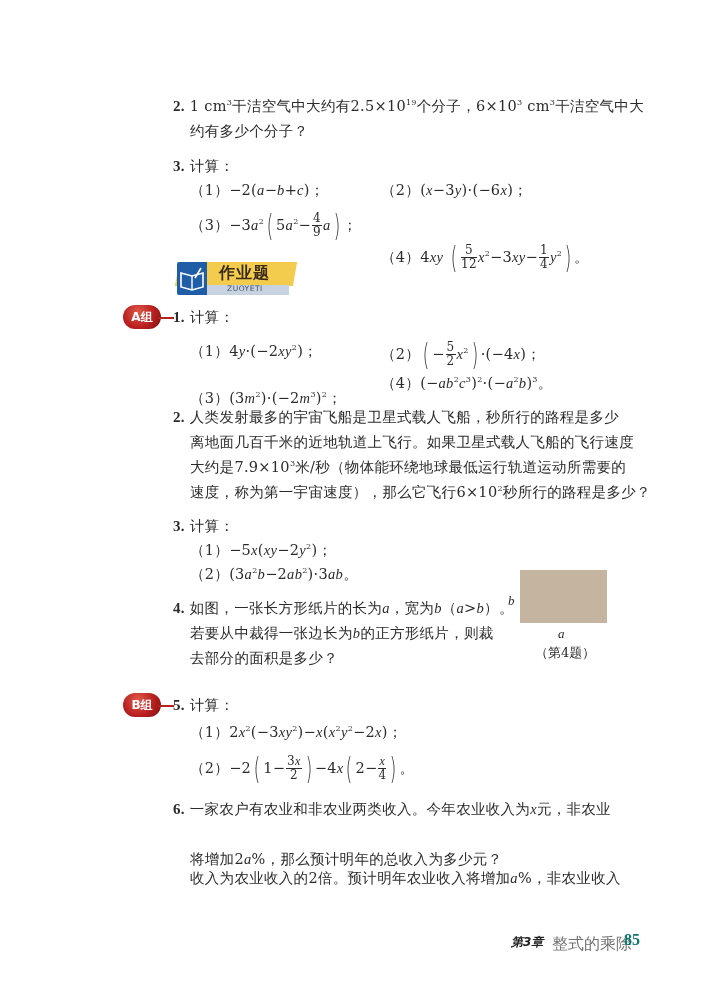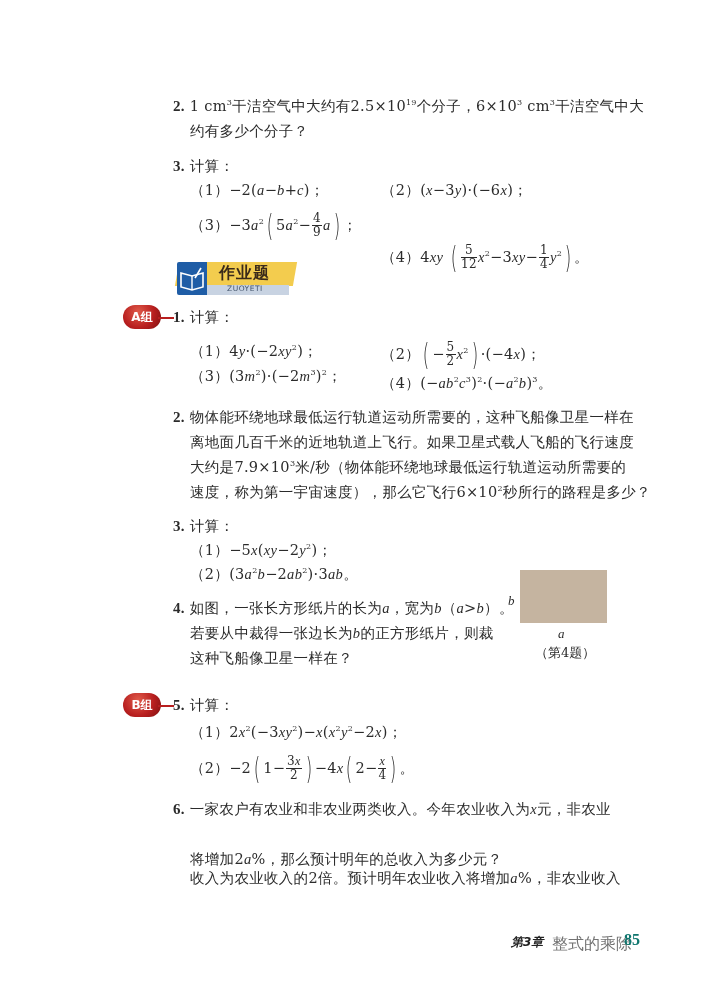--- a/index.html
+++ b/index.html
@@ -70,44 +70,44 @@
 
 <div class="abs grp" style="left:123px; top:305px;">A组</div>
 <div class="abs grp-tail" style="left:158px; top:317px;"></div>
 
 <div class="line" style="left:173px; top:307px;text-align:center;">
   <span class="num">1.</span>
   <span>计算：</span>
 </div>
 <div class="line" style="left:190px; top:341px;">（1）4<i>y</i>·(−2<i>xy</i><sup>2</sup>)；</div>
 <div class="line" style="left:381px; top:341px;">（2）<span class="big">(</span>−<span class="frac"><span class="n">5</span><span class="d">2</span></span><i>x</i><sup>2</sup><span class="big">)</span>·(−4<i>x</i>)；</div>
-<div class="line" style="left:190px; top:366px;">（3）(3<i>m</i><sup>2</sup>)·(−2<i>m</i><sup>3</sup>)<sup>2</sup>；</div>
+<div class="line" style="left:190px; top:388px;">（3）(3<i>m</i><sup>2</sup>)·(−2<i>m</i><sup>3</sup>)<sup>2</sup>；</div>
 <div class="line" style="left:381px; top:373px;">（4）(−<i>ab</i><sup>2</sup><i>c</i><sup>3</sup>)<sup>2</sup>·(−<i>a</i><sup>2</sup><i>b</i>)<sup>3</sup>。</div>
 
 <div class="line" style="left:173px; top:407px;">
   <span class="num">2.</span>
-  <span>物体能环绕地球最低运行轨道运动所需要的，这种飞船像卫星一样在</span>
+  <span>人类发射最多的宇宙飞船是卫星式载人飞船，秒所行的路程是多少</span>
 </div>
 <div class="line" style="left:190px; top:432px;">离地面几百千米的近地轨道上飞行。如果卫星式载人飞船的飞行速度</div>
 <div class="line" style="left:190px; top:457px;">大约是7.9×10<sup>3</sup>米/秒（物体能环绕地球最低运行轨道运动所需要的</div>
 <div class="line" style="left:190px; top:482px;">速度，称为第一宇宙速度），那么它飞行6×10<sup>2</sup>秒所行的路程是多少？</div>
 
 <div class="line" style="left:173px; top:516px;">
   <span class="num">3.</span>
   <span>计算：</span>
 </div>
 <div class="line" style="left:190px; top:540px;">（1）−5<i>x</i>(<i>xy</i>−2<i>y</i><sup>2</sup>)；</div>
 <div class="line" style="left:190px; top:564px;">（2）(3<i>a</i><sup>2</sup><i>b</i>−2<i>ab</i><sup>2</sup>)·3<i>ab</i>。</div>
 
 <div class="line" style="left:173px; top:598px;">
   <span class="num">4.</span>
   如图，一张长方形纸片的长为<i>a</i>，宽为<i>b</i>（<i>a</i>&gt;<i>b</i>）。
 </div>
 <div class="line" style="left:190px; top:623px;">若要从中裁得一张边长为<i>b</i>的正方形纸片，则裁</div>
-<div class="line" style="left:190px; top:648px;">这种飞船像卫星一样在？</div>
+<div class="line" style="left:190px; top:648px;">去部分的面积是多少？</div>
 
 <div class="abs rect"></div>
 <div class="abs fig-lbl it" style="left:508px; top:593px;">b</div>
 <div class="abs fig-lbl it" style="left:558px; top:626px;">a</div>
 <div class="abs fig-lbl" style="left:535px; top:644px;">（第4题）</div>
 
 <div class="abs grp" style="left:123px; top:693px;">B组</div>
 <div class="abs grp-tail" style="left:158px; top:705px;"></div>
 
 <div class="line" style="left:173px; top:695px;">

